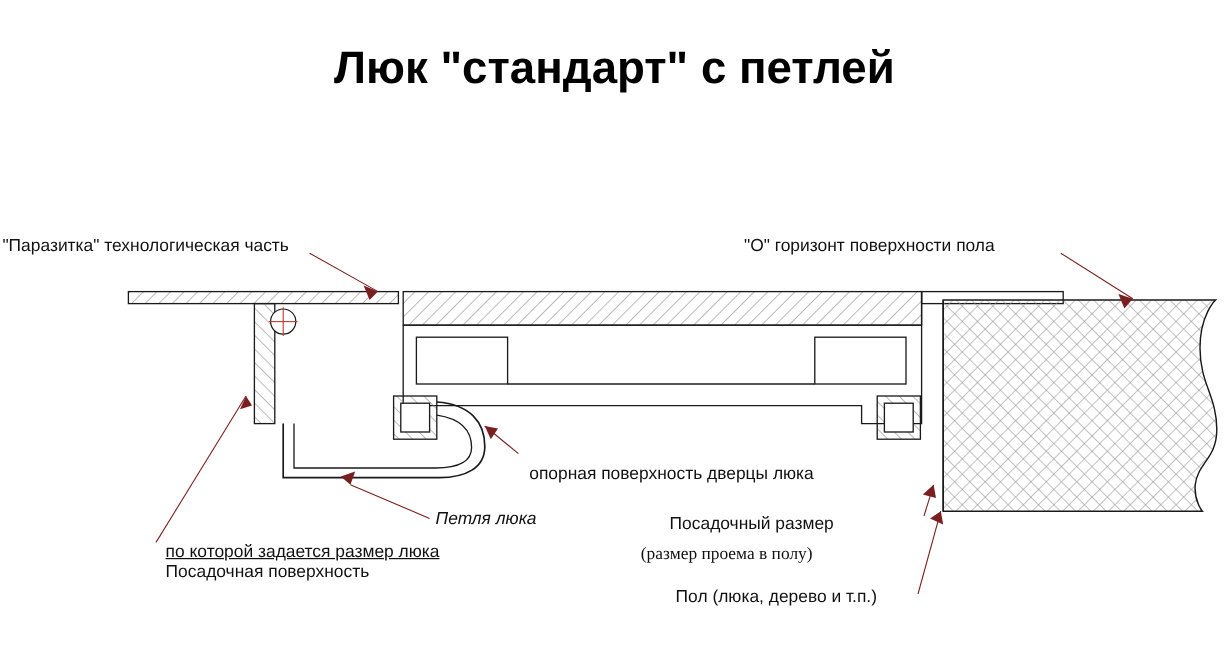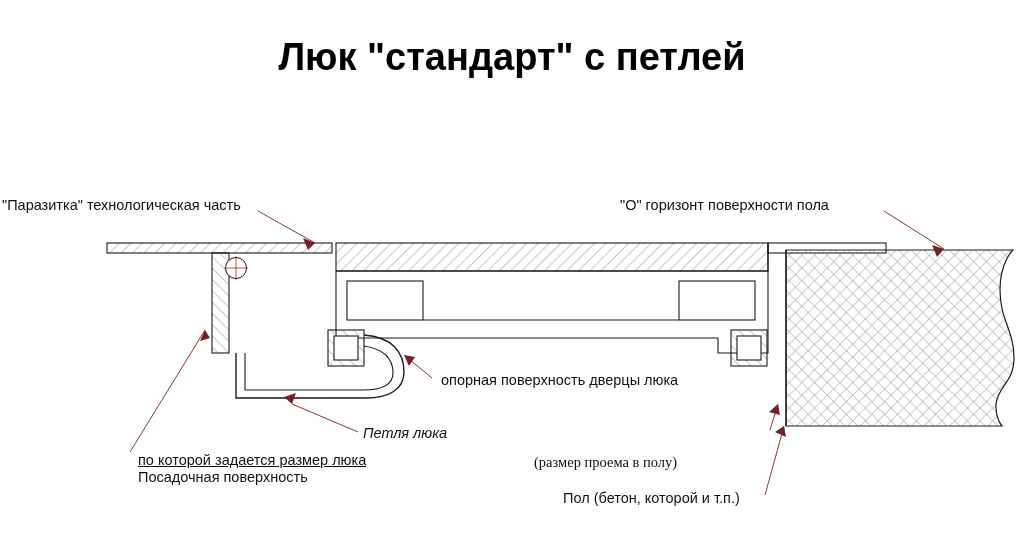--- a/index.html
+++ b/index.html
@@ -156,24 +156,25 @@
         <polygon points="784,426 775,432 786,437"></polygon>
       </g>
 
     </g>
   </svg>
 
   <div class="lbl" style="left:2px; top:196px;">"Паразитка" технологическая часть</div>
 
   <div class="lbl" style="left:620px; top:196px;">"О" горизонт поверхности пола</div>
 
-  <div class="lbl" style="left:441px; top:371px;">опорная поверхность дверцы люка</div>
+  <div class="lbl" style="left:441px; top:386px;">опорная поверхность дверцы люка</div>
 
   <div class="lbl" style="left:363px; top:424px;font-style:italic;">Петля люка</div>
 
   <div class="lbl" style="left:138px; top:468px;">Посадочная поверхность</div>
   <div class="lbl" style="left:138px; top:451px;text-decoration:underline;">по которой задается размер люка</div>
 
+  <div class="lbl" style="left:558px; top:428px;">Посадочный размер</div>
   <div class="lbl" style="left:534px; top:453px;font-family:Liberation Serif, serif;">(размер проема в полу)</div>
 
-  <div class="lbl" style="left:563px; top:489px;">Пол (бетон, которой и т.п.)</div>
+  <div class="lbl" style="left:563px; top:489px;">Пол (люка, дерево и т.п.)</div>
 
 </div>
 
 </body></html>

